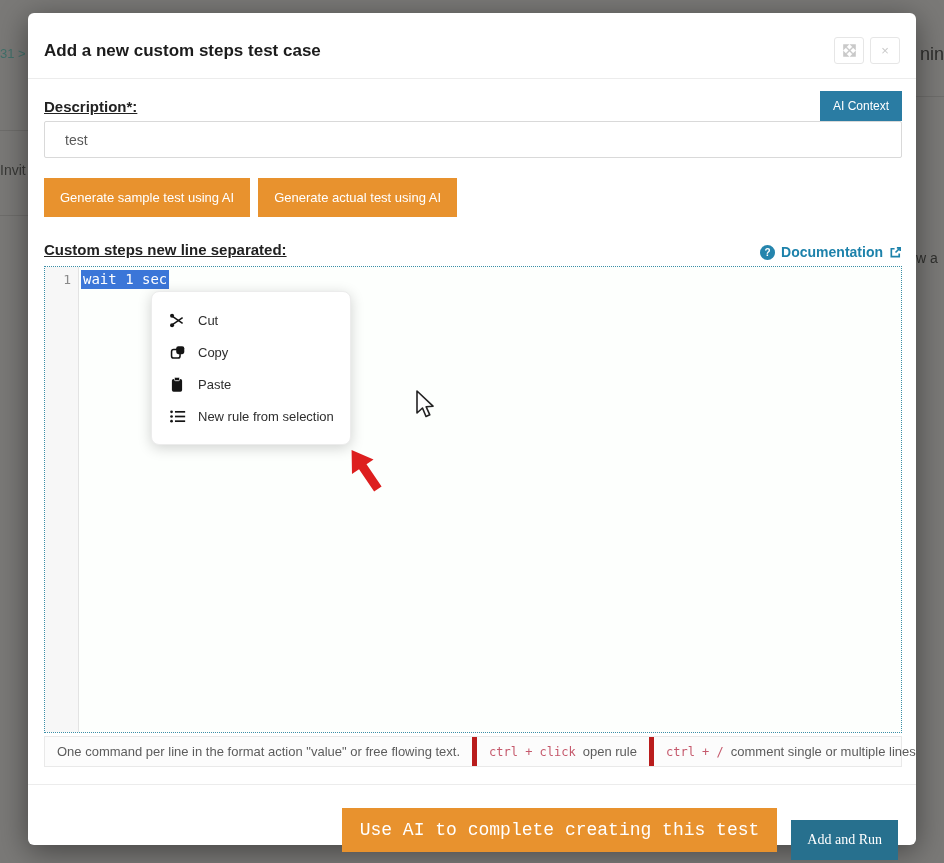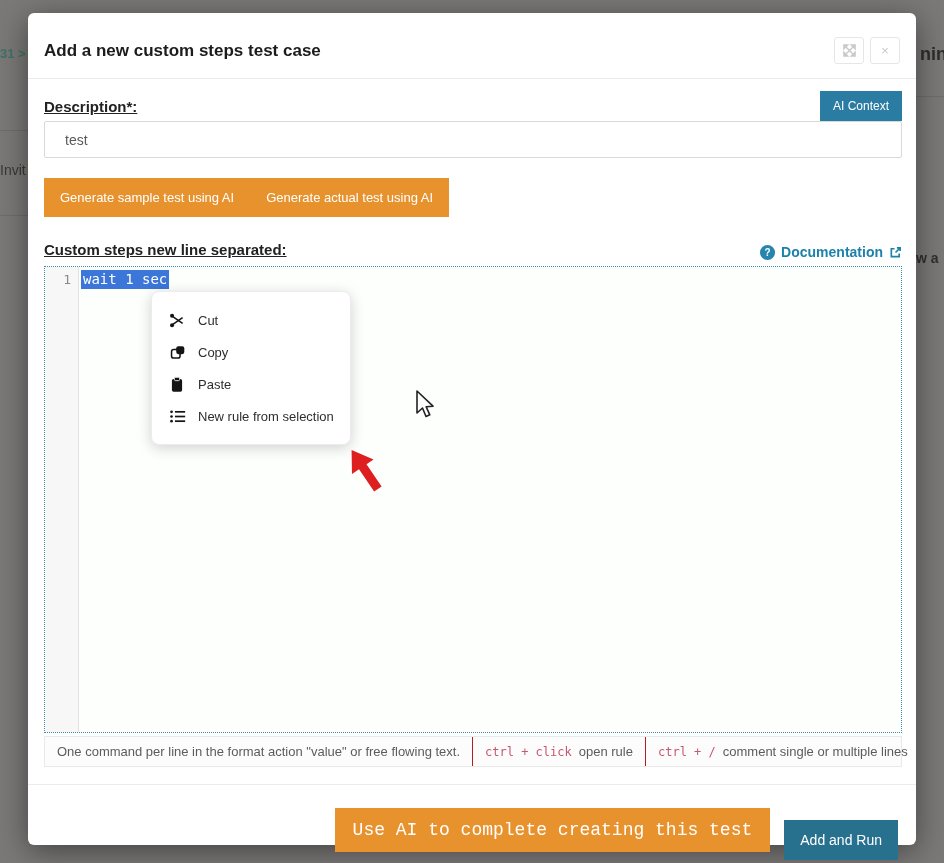--- a/index.html
+++ b/index.html
@@ -6,21 +6,21 @@
   html,body { width:944px; height:863px; }
   body {
     font-family:"Liberation Sans", sans-serif;
     background:#7a7977;
     position:relative;
     overflow:hidden;
     color:#333;
   }
 
   
-  .bg-frag { position:absolute; font-weight:bold; color:#3a3a38; font-size:14px; }
+  .bg-frag { position:absolute; font-weight:normal; color:#3a3a38; font-size:14px; }
   .bg-breadcrumb { left:0; top:46; top:46px; font-size:13px; color:#41706a; }
   .bg-invite { left:0; top:162px; font-weight:normal; color:#383836; }
   .bg-nin { left:920px; top:44px; color:#2e2e2c; font-size:18px; }
   .bg-wa { left:916px; top:250px; color:#30302e; font-size:14px; }
   .bg-line { position:absolute; height:1px; background:#6e6d6b; }
 
   
   .modal {
     position:absolute; left:28px; top:13px; width:888px; height:832px;
     background:#fff; border-radius:6px;
@@ -47,21 +47,21 @@
   .ai-context-btn {
     background:#2a7ca3; color:#fff; border:none; font-size:12px;
     padding:8px 13px; cursor:pointer; font-family:"Liberation Sans", sans-serif;
   }
   .desc-input {
     width:100%; height:37px; border:1px solid #d9d9d9; border-radius:2px;
     font-size:14px; color:#5a5a5a; padding:0 20px;
     font-family:"Liberation Sans", sans-serif;
   }
 
-  .gen-row { display:flex; margin-top:20px; }
+  .gen-row { display:flex; gap:8px; margin-top:20px; }
   .orange-btn {
     background:#e8922e; color:#fff; border:none; cursor:pointer;
     font-size:13px; padding:12px 16px; font-family:"Liberation Sans", sans-serif;
   }
 
   .steps-row { display:flex; justify-content:space-between; align-items:flex-end; margin-top:24px; }
   .doc-link { display:flex; align-items:center; gap:6px; color:#1d82ab; font-weight:bold; font-size:14px; cursor:pointer; text-decoration:none; }
   .q-circle {
     width:15px; height:15px; border-radius:50%; background:#2585ad; color:#fff;
     font-size:10px; font-weight:bold; display:flex; align-items:center; justify-content:center;
@@ -93,38 +93,38 @@
 
   .cursor-pointer { position:absolute; left:368px; top:122px; z-index:6; }
   .red-arrow { position:absolute; left:300px; top:176px; z-index:6; }
 
   .hint-bar {
     margin-top:3px; display:flex; align-items:stretch;
     border:1px solid #e9e9e9; background:#fcfcfc; height:31px;
   }
   .hint-seg {
     display:flex; align-items:center; padding:0 12px; font-size:13px; color:#5c5c5c;
-    border-right:1px solid #b91c1c; white-space:nowrap;
+    border-right:5px solid #b91c1c; white-space:nowrap;
   }
   .hint-seg:last-child { border-right:none; }
   .hint-seg.first { flex:1; }
   .kbd {
     font-family:"DejaVu Sans Mono", monospace; font-size:12px; color:#c5596c;
     margin-right:7px;
   }
 
   .modal-footer {
     border-top:1px solid #ececec; margin-top:17px;
     padding:15px 18px 16px 16px;
     display:flex; justify-content:flex-end; gap:14px; align-items:center;
   }
   .footer-orange { padding:12px 18px; font-size:18px;font-family:Liberation Mono, monospace; }
   .add-run-btn {
     background:#27708e; color:#fff; border:none; cursor:pointer;
-    font-size:14px; padding:12px 16px; font-family:Liberation Sans, sans-serif;margin-top:20px;
+    font-size:14px; padding:12px 16px; font-family:Liberation Serif, serif;margin-top:20px;
   }
 </style>
 </head>
 <body>
 
 <span class="bg-frag bg-breadcrumb">31 &gt;</span>
 <span class="bg-frag bg-invite">Invit</span>
 <span class="bg-frag bg-nin">nin</span>
 <span class="bg-frag bg-wa">w a</span>
 <div class="bg-line" style="left:0;top:130px;width:28px;"></div>

